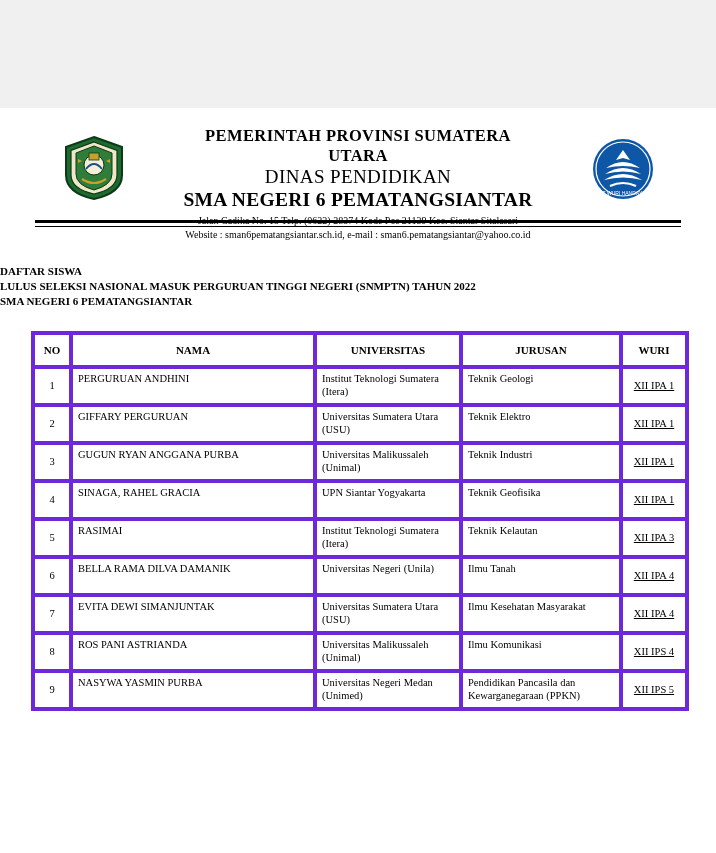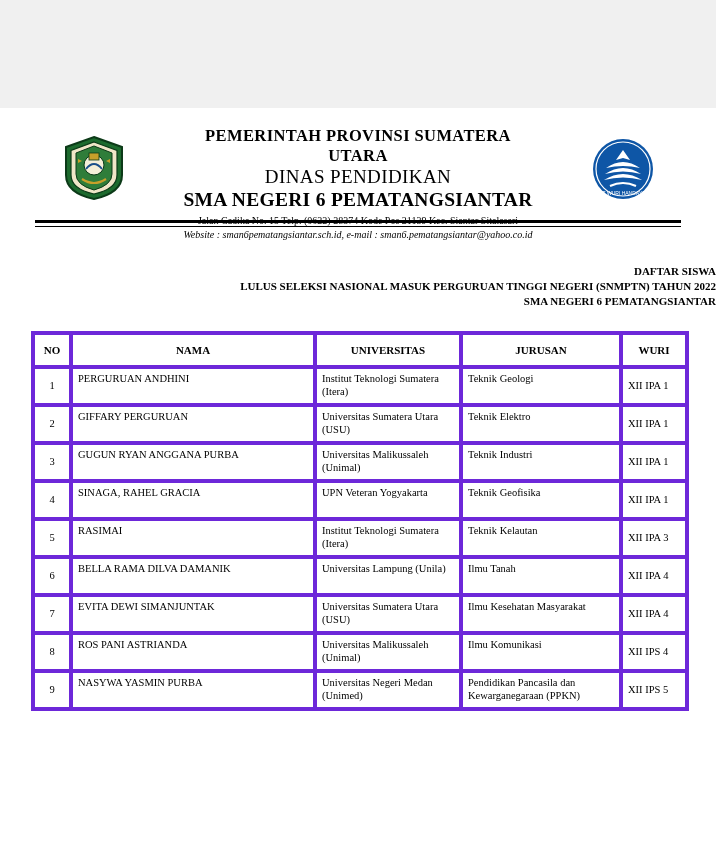--- a/index.html
+++ b/index.html
@@ -86,42 +86,41 @@
   .head-line4 {
     font-size: 10px;
     line-height: 14px;
     color: #000;
     margin-top: 2px;
   }
   .head-line5 {
     font-size: 10px;
     line-height: 13px;
     color: #000;
-    font-style: italic;
   }
   .rule-thick {
     position: absolute;
     left: 35px;
     right: 35px;
     bottom: 15px;
     height: 3px;
     background: #000;
   }
   .rule-thin {
     position: absolute;
     left: 35px;
     right: 35px;
     bottom: 11px;
     height: 1px;
     background: #000;
   }
 
   
   .title-block {
-    text-align: right;
+    text-align: left;
     margin-top: 26px;
     color: #000;
   }
   .title-block div {
     font-size: 11px;
     font-weight: bold;
     line-height: 15px;
   }
 
   
@@ -146,22 +145,23 @@
     font-weight: bold;
     font-size: 11px;
     height: 22px;
     vertical-align: middle;
   }
   table.data td.num {
     text-align: center;
     vertical-align: middle;
   }
   table.data td.kelas {
-    text-align: left;
+    text-align: center;
     vertical-align: middle;
+    text-decoration: underline;
   }
   table.data td {
     height: 26px;
   }
   col.c-no    { width: 38px; }
   col.c-nama  { width: 244px; }
   col.c-univ  { width: 146px; }
   col.c-jur   { width: 160px; }
   col.c-kelas { width: 66px; }
 
@@ -279,35 +279,35 @@
           <tr>
             <td class="num">3</td>
             <td>GUGUN RYAN ANGGANA PURBA</td>
             <td>Universitas Malikussaleh (Unimal)</td>
             <td>Teknik Industri</td>
             <td class="kelas">XII IPA 1</td>
           </tr>
           <tr>
             <td class="num">4</td>
             <td>SINAGA, RAHEL GRACIA</td>
-            <td>UPN Veteran Yogyakarta</td>
+            <td>UPN Siantar Yogyakarta</td>
             <td>Teknik Geofisika</td>
             <td class="kelas">XII IPA 1</td>
           </tr>
           <tr>
             <td class="num">5</td>
             <td>RASIMAI</td>
             <td>Institut Teknologi Sumatera (Itera)</td>
             <td>Teknik Kelautan</td>
             <td class="kelas">XII IPA 3</td>
           </tr>
           <tr>
             <td class="num">6</td>
             <td>BELLA RAMA DILVA DAMANIK</td>
-            <td>Universitas Lampung (Unila)</td>
+            <td>Universitas Negeri (Unila)</td>
             <td>Ilmu Tanah</td>
             <td class="kelas">XII IPA 4</td>
           </tr>
           <tr>
             <td class="num">7</td>
             <td>EVITA DEWI SIMANJUNTAK</td>
             <td>Universitas Sumatera Utara (USU)</td>
             <td>Ilmu Kesehatan Masyarakat</td>
             <td class="kelas">XII IPA 4</td>
           </tr>

